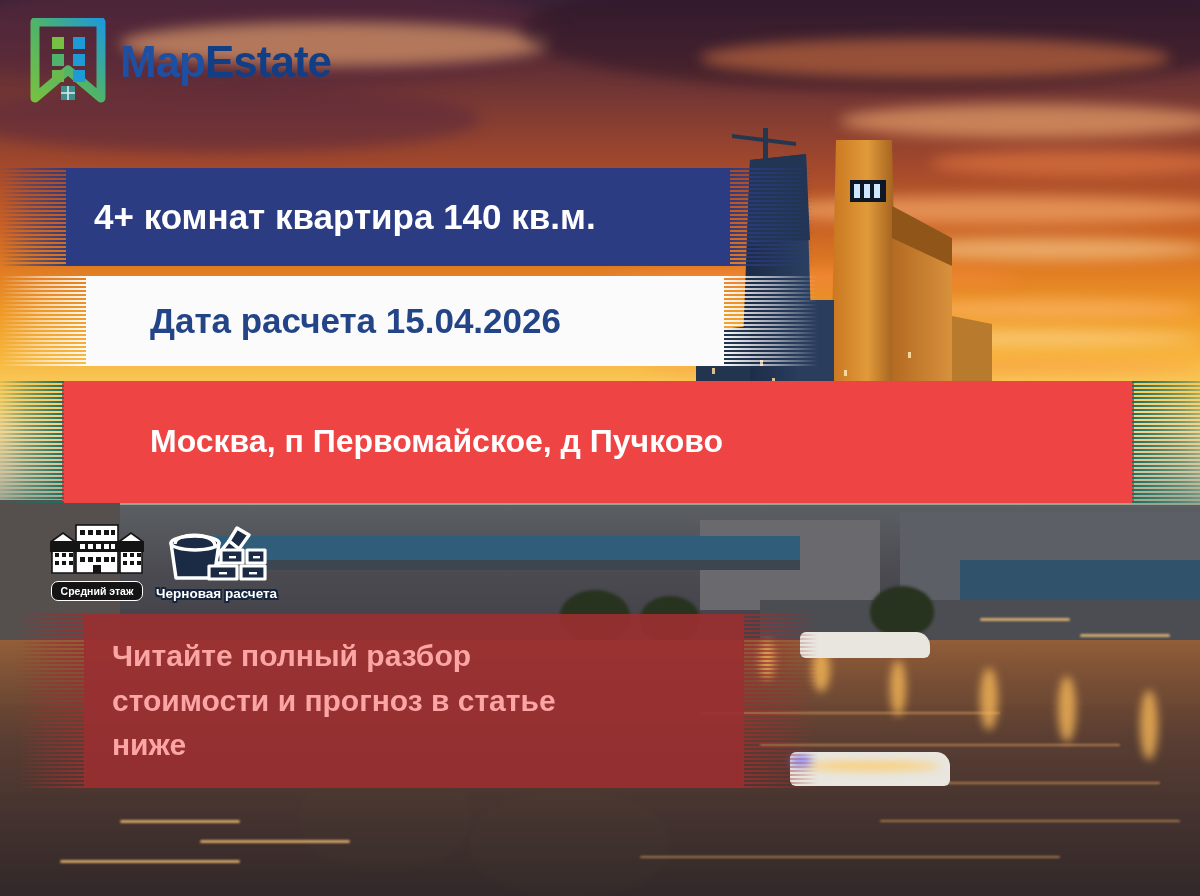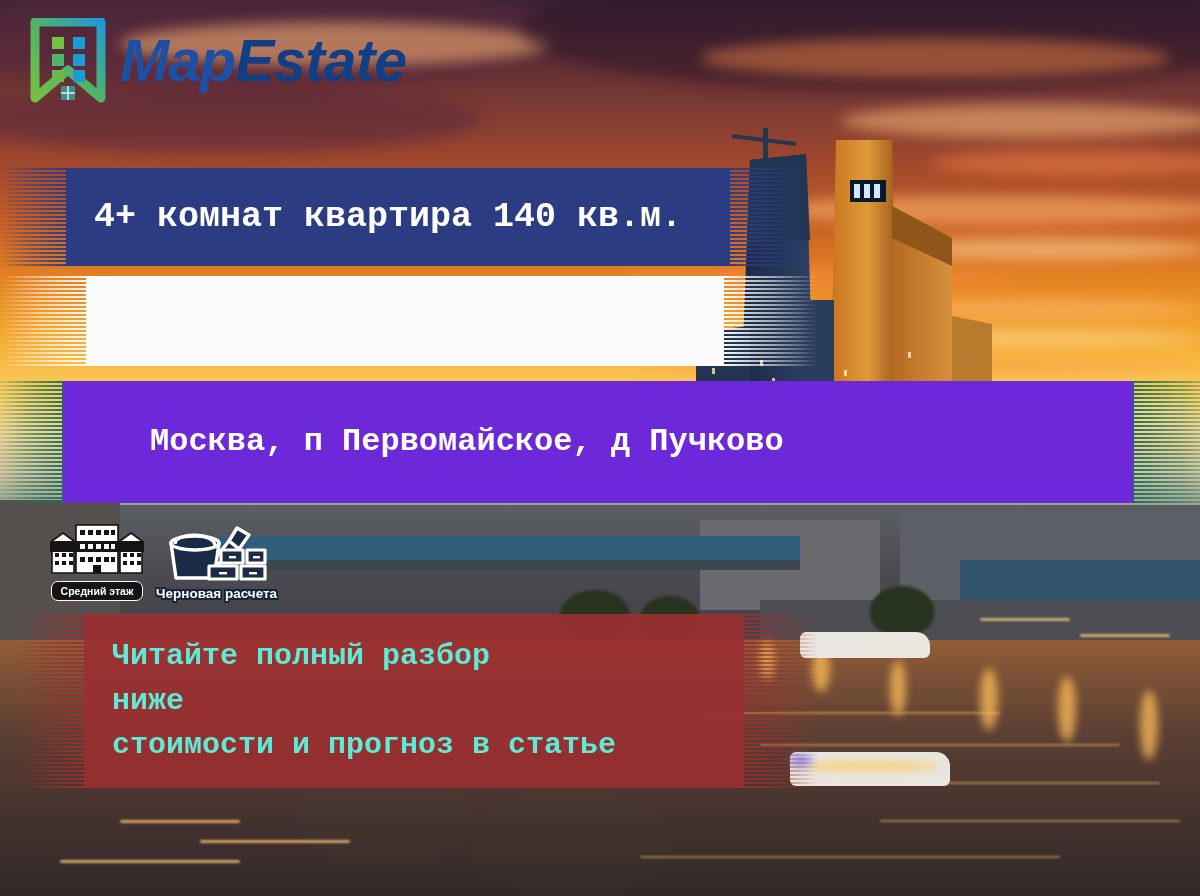--- a/index.html
+++ b/index.html
@@ -65,32 +65,32 @@
   .emb   { position:absolute; background:#55575c; }
   .roadline{ position:absolute; height:3px; border-radius:3px; background:rgba(255,200,120,.75); filter:blur(1px); }
   .tree  { position:absolute; border-radius:50% 50% 45% 45%; background:#28331f; filter:blur(1.5px); }
   .boat  { position:absolute; background:#e9e6df; border-radius:6px 14px 6px 6px; }
 
   
   #logo { position:absolute; left:28px; top:18px; display:flex; align-items:center; gap:12px; }
   .logo-mark { width:80px; height:88px; }
   .logo-words { display:flex; flex-direction:column; }
   .logo-title {
-    font-size:59px; line-height:.98; font-weight:700; color:#1D4FA2;
-    letter-spacing:-1px; white-space:nowrap;font-style:italic;
+    font-size:44px; line-height:.98; font-weight:700; color:#1D4FA2;
+    letter-spacing:-1px; white-space:nowrap;
   }
   .logo-title .em { color:#123E86; }
   .logo-sub {
     font-size:15.5px; letter-spacing:1.1px; color:#2FA3DE; white-space:nowrap;
     margin-top:4px; font-weight:400;
   }
 
   
   .band { position:absolute; display:flex; align-items:center; }
-  .band .inner { position:relative; z-index:2; width:100%;font-family:Liberation Mono, monospace; }
+  .band .inner { position:relative; z-index:2; width:100%; }
   
   .brush {
     position:absolute; top:0; height:100%; width:68px; z-index:1;
     -webkit-mask-image:repeating-linear-gradient(180deg,#000 0 2px,transparent 2px 4px);
             mask-image:repeating-linear-gradient(180deg,#000 0 2px,transparent 2px 4px);
   }
   .brush.left  { left:-66px; }
   .brush.right { right:-66px; }
 
   
@@ -111,37 +111,37 @@
   }
   #band-date .brush.left  { background:linear-gradient(90deg,rgba(251,251,251,0) 0%,rgba(251,251,251,.55) 45%,#FBFBFB 100%); width:88px; left:-86px;}
   #band-date .brush.right { background:linear-gradient(270deg,rgba(251,251,251,0) 0%,rgba(251,251,251,.55) 45%,#FBFBFB 100%); width:96px; right:-94px;}
   #band-date .txt {
     color:#234588; font-size:35px; font-weight:700; padding-left:64px; white-space:nowrap;
   }
 
   
   #band-address {
     left:62px; top:381px; width:1072px; height:122px;
-    background:#6d28d9;
+    background:#ef4444;
   }
   #band-address .brush.left  { background:linear-gradient(90deg,rgba(30,112,92,0) 0%,rgba(30,112,92,.55) 45%,#1E705C 100%); width:70px; left:-68px;}
   #band-address .brush.right { background:linear-gradient(270deg,rgba(30,112,92,0) 0%,rgba(30,112,92,.55) 45%,#1E705C 100%); width:96px; right:-94px;}
   #band-address .txt {
     color:#ffffff; font-size:32px; font-weight:700; padding-left:88px; line-height:1.42;
   }
 
   
   #band-cta {
     left:84px; top:614px; width:660px; height:174px;
     background:rgba(154,47,49,.92);
   }
   #band-cta .brush.left  { background:linear-gradient(90deg,rgba(154,47,49,0) 0%,rgba(154,47,49,.5) 45%,rgba(154,47,49,.92) 100%); width:70px; left:-68px;}
   #band-cta .brush.right { background:linear-gradient(270deg,rgba(154,47,49,0) 0%,rgba(154,47,49,.5) 45%,rgba(154,47,49,.92) 100%); width:76px; right:-74px;}
   #band-cta .txt {
-    color:#5eead4; font-size:30px; font-weight:700; padding-left:28px; line-height:1.48;
+    color:#fca5a5; font-size:30px; font-weight:700; padding-left:28px; line-height:1.48;
   }
 
   
   #features { position:absolute; left:48px; top:521px; display:flex; align-items:flex-end; gap:6px; z-index:5; }
   .feature { position:relative; display:flex; flex-direction:column; align-items:center;text-align:right; }
   .feature .glyph { height:58px; display:flex; align-items:flex-end; }
   .badge {
     margin-top:2px; background:#141414; color:#ffffff; font-size:10.5px; font-weight:700;
     padding:3px 9px; border-radius:7px; border:1.6px solid #ffffff; white-space:nowrap;
   }
@@ -297,20 +297,23 @@
   <div class="brush left"></div>
   <div class="brush right"></div>
   <div class="inner">
     <div class="txt">4+ комнат квартира 140 кв.м.</div>
   </div>
 </div>
 
 <div class="band" id="band-date">
   <div class="brush left"></div>
   <div class="brush right"></div>
+  <div class="inner">
+    <div class="txt">Дата расчета 15.04.2026</div>
+  </div>
 </div>
 
 <div class="band" id="band-address">
   <div class="brush left"></div>
   <div class="brush right"></div>
   <div class="inner">
     <div class="txt">
       <div>Москва, п Первомайское, д Пучково</div>
     </div>
   </div>
@@ -404,17 +407,17 @@
   </div>
 
 </div>
 
 <div class="band" id="band-cta">
   <div class="brush left"></div>
   <div class="brush right"></div>
   <div class="inner">
     <div class="txt">
       <div>Читайте полный разбор</div>
+      <div>стоимости и прогноз в статье</div>
       <div>ниже</div>
-      <div>стоимости и прогноз в статье</div>
     </div>
   </div>
 </div>
 
 </body></html>

